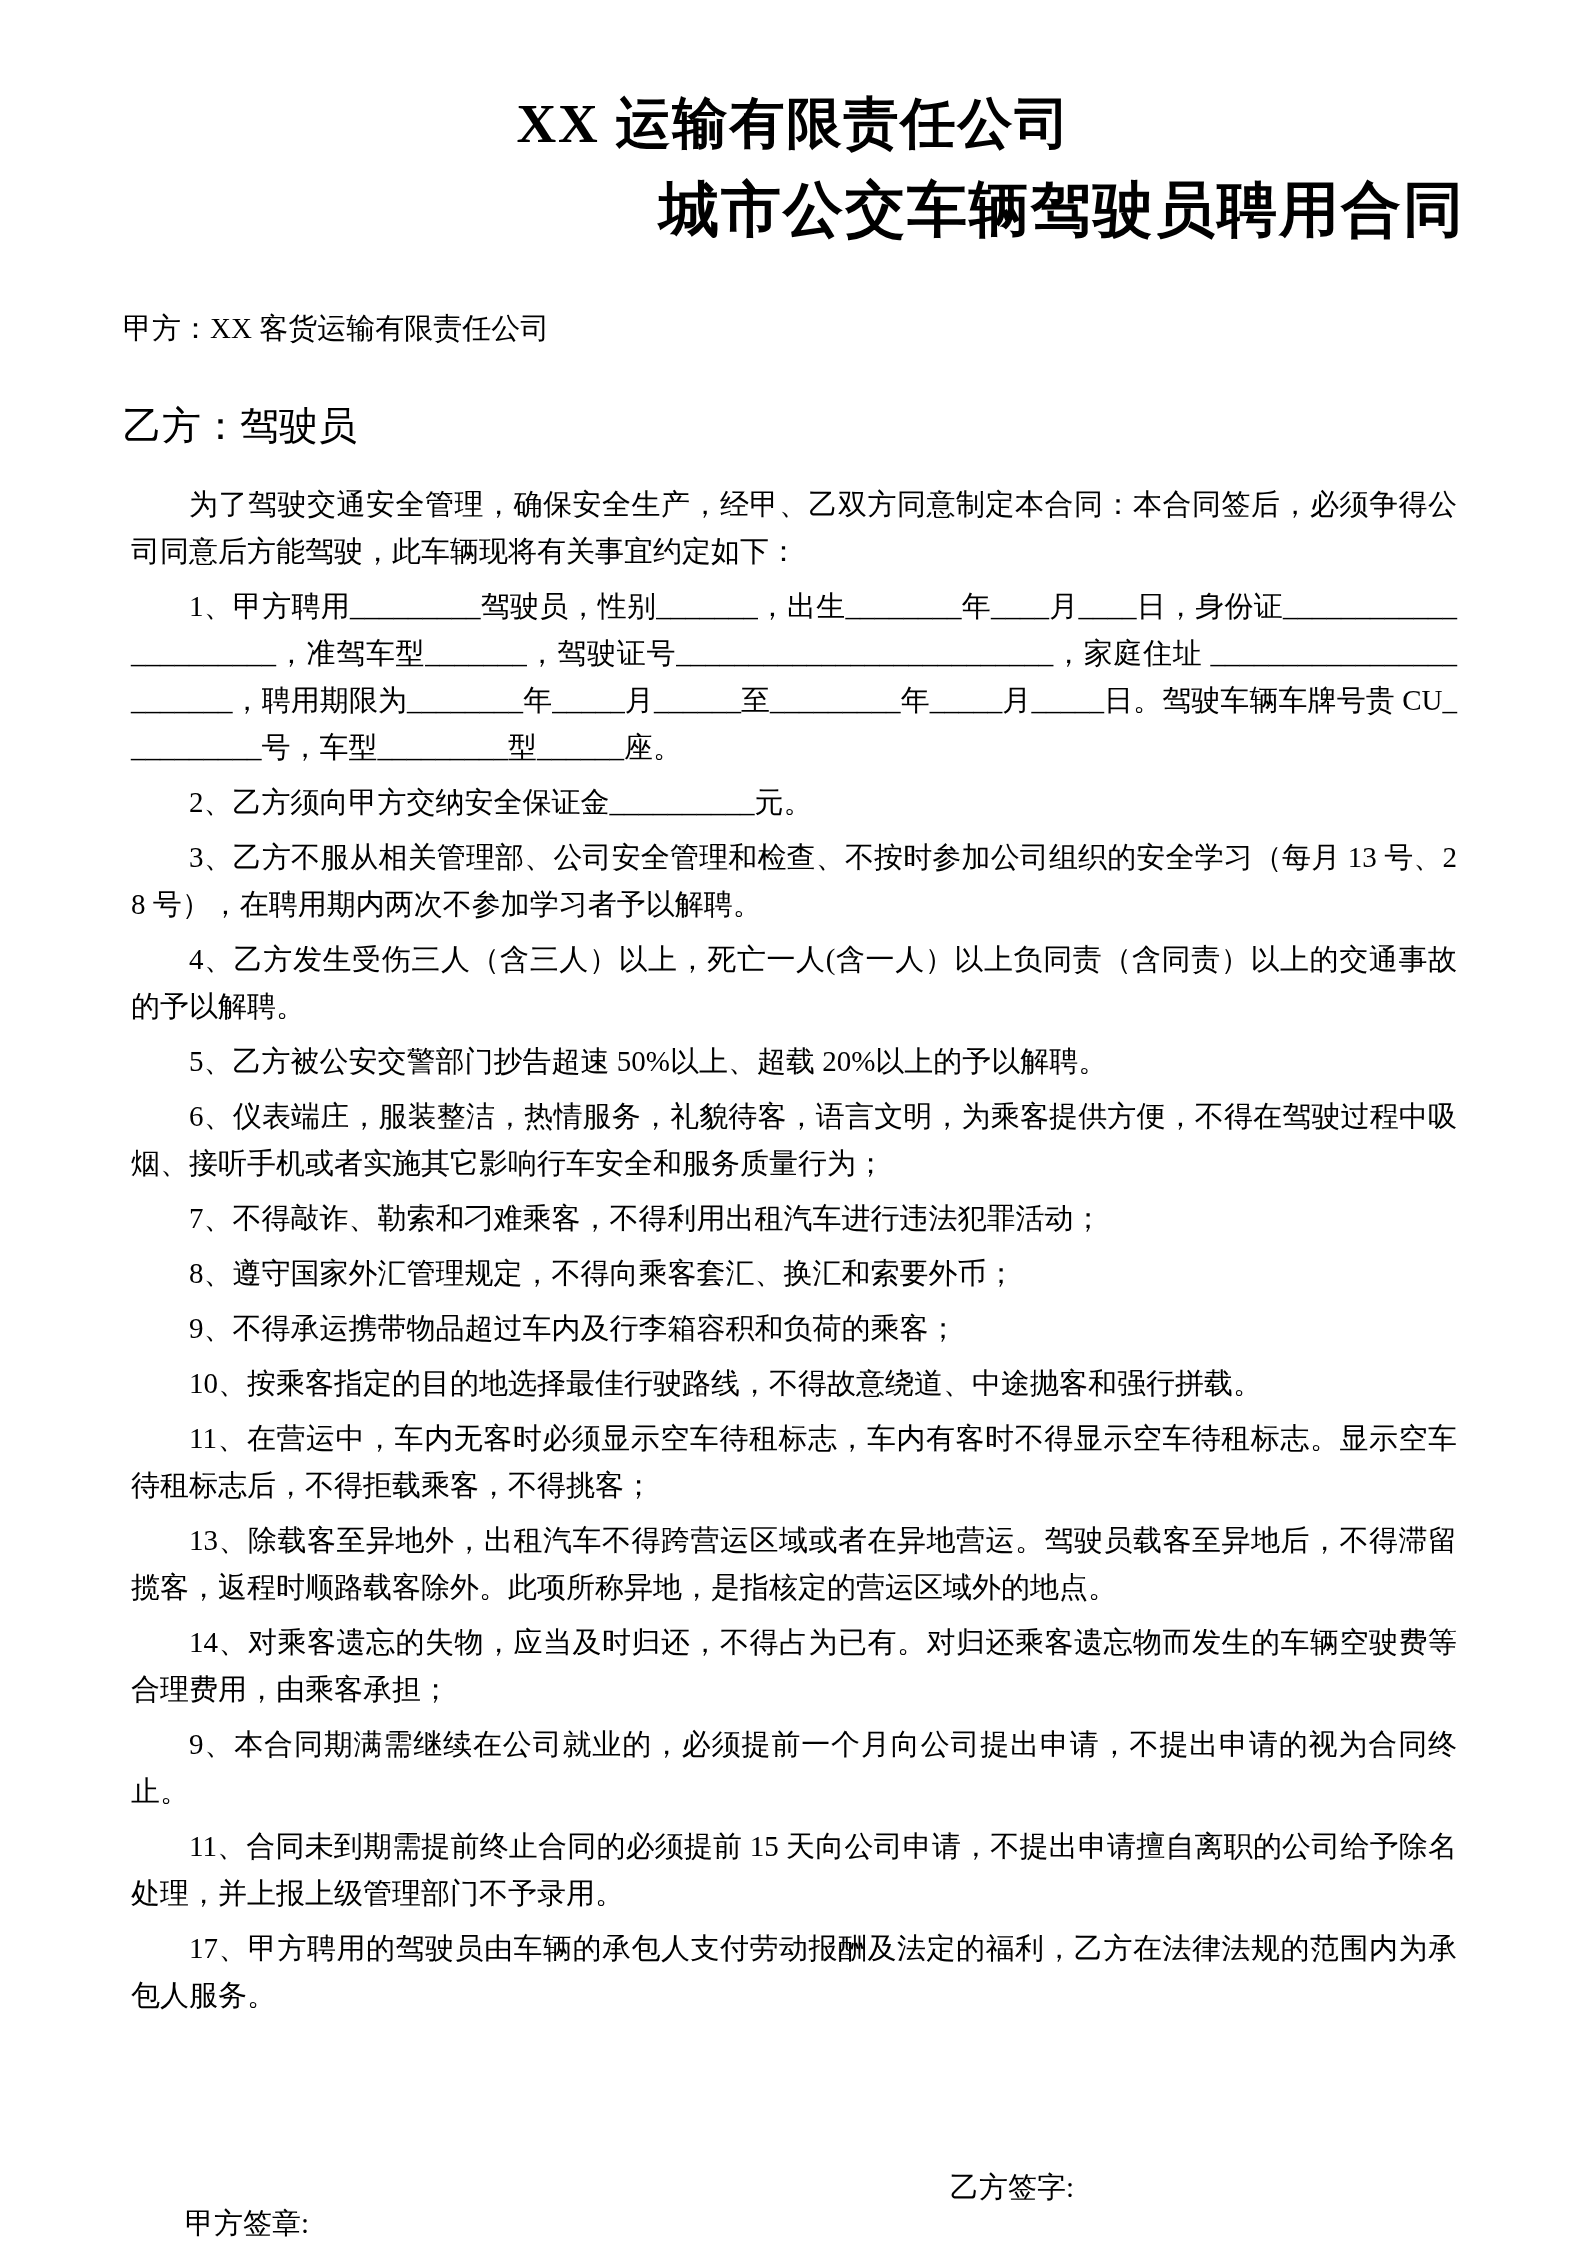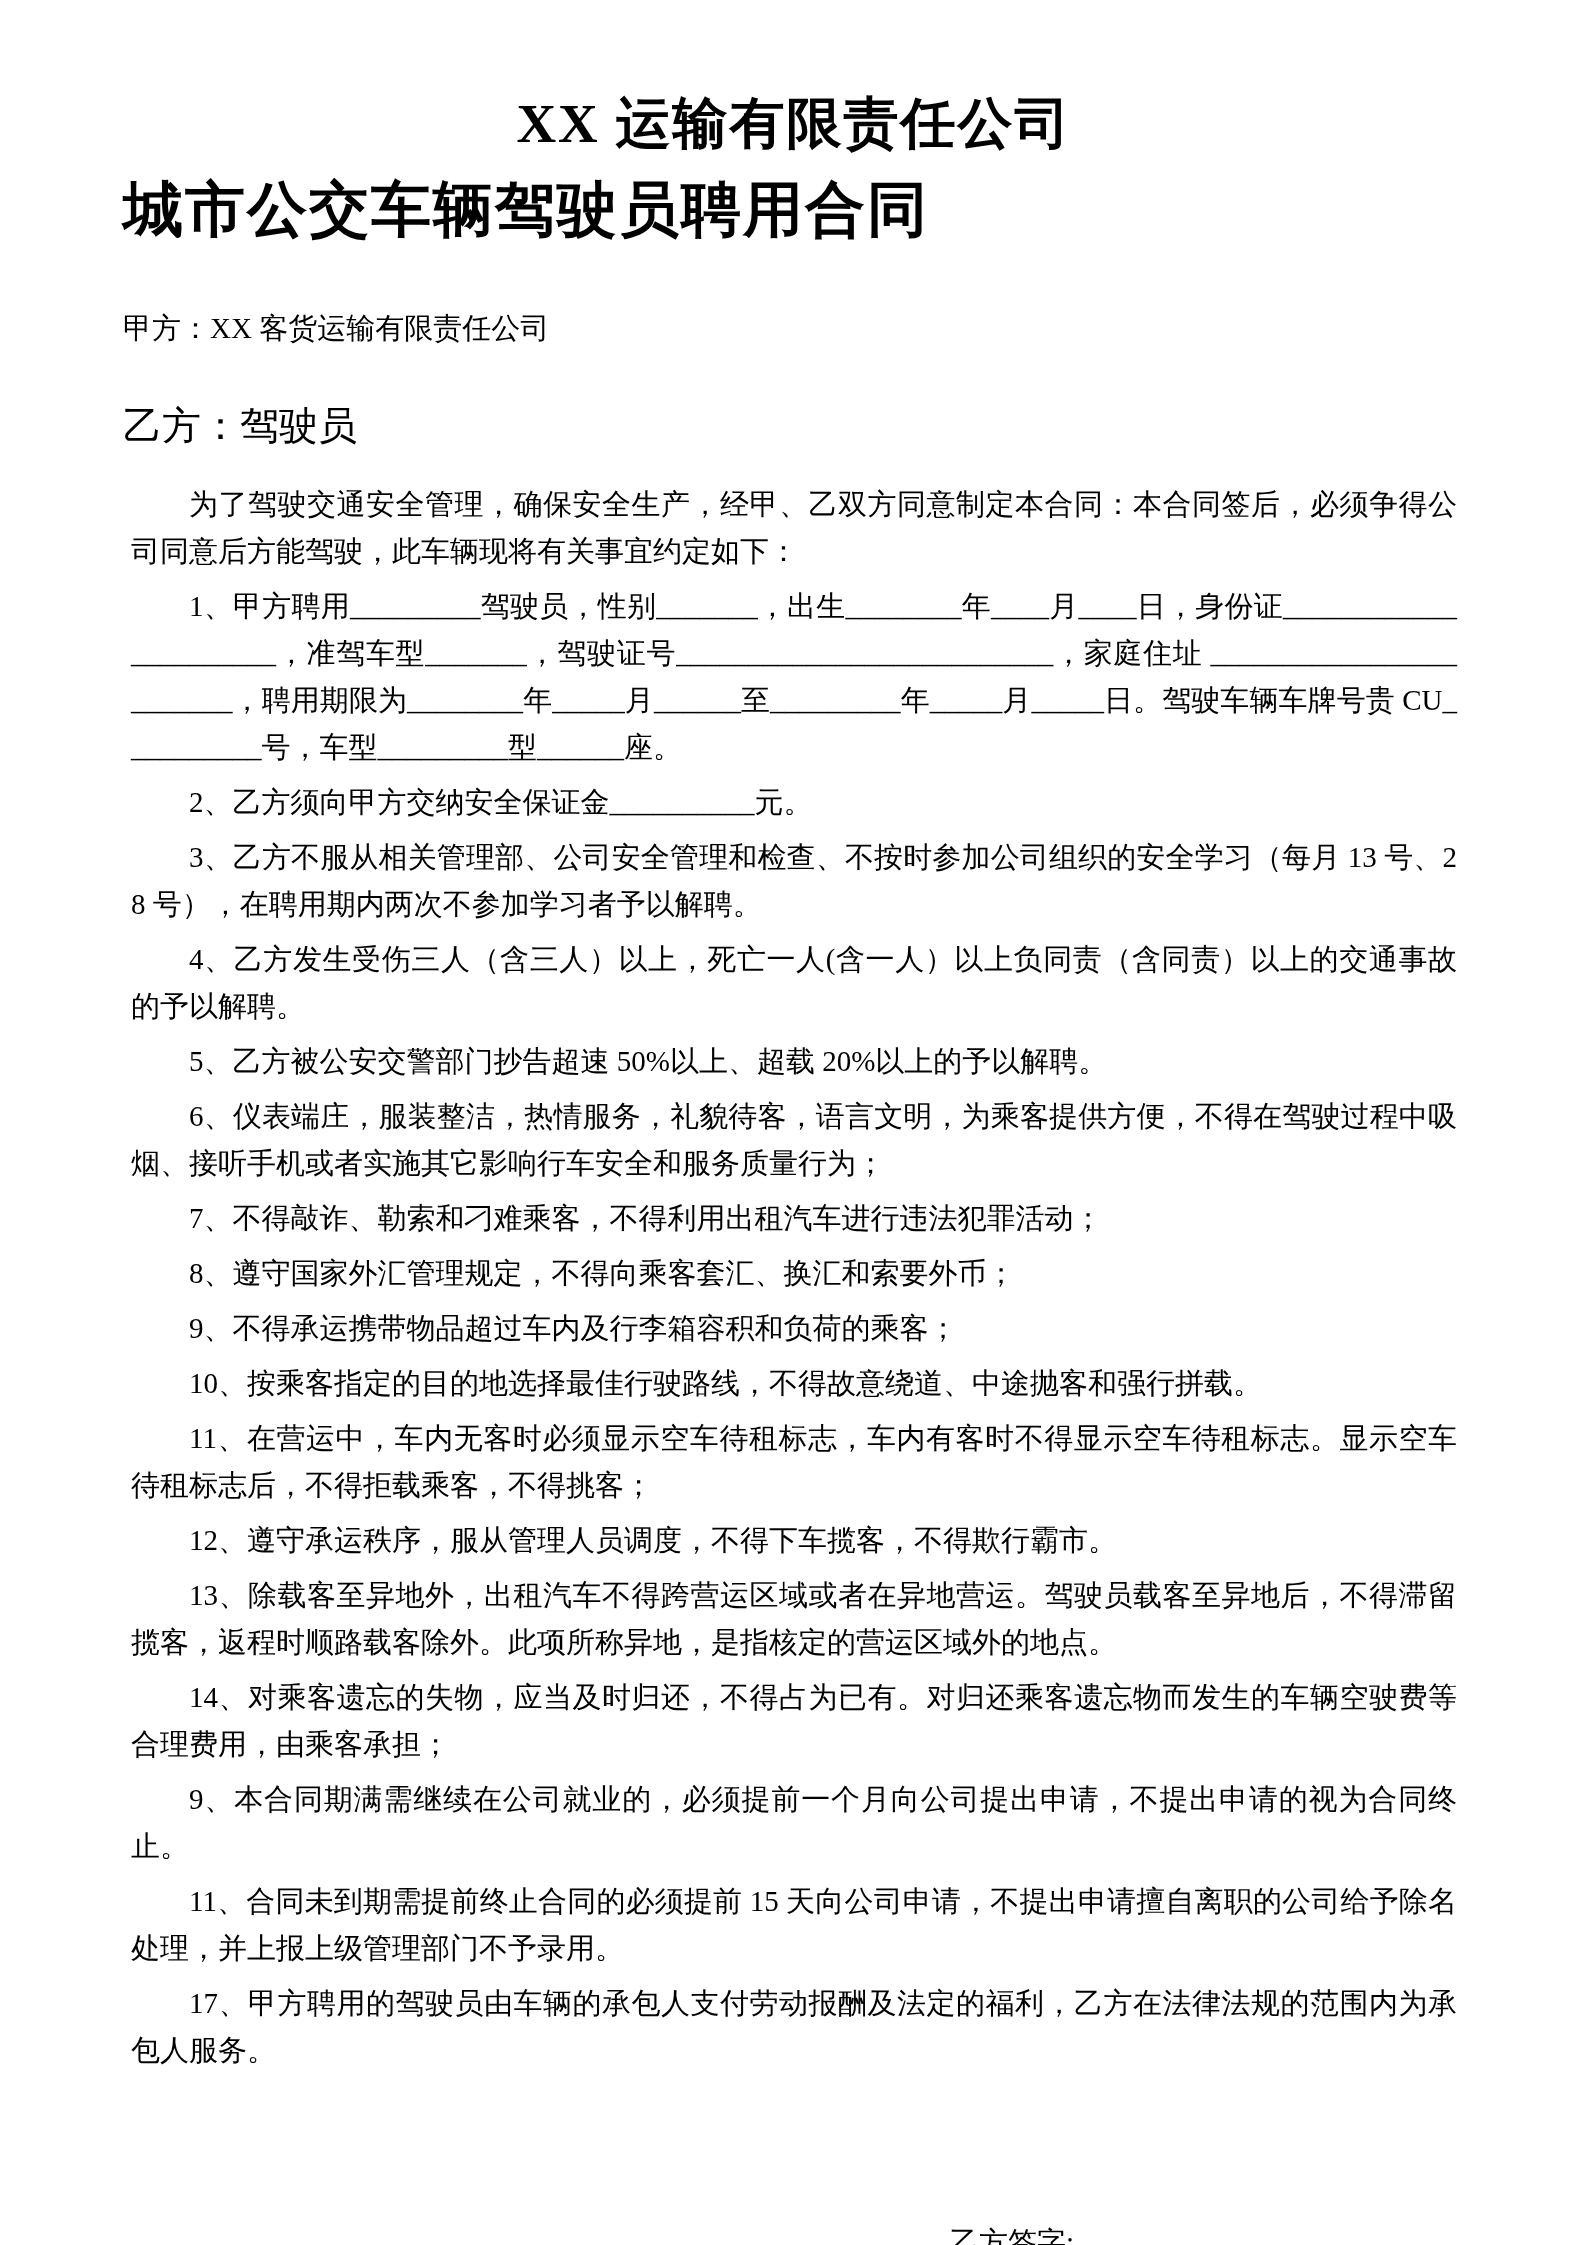--- a/index.html
+++ b/index.html
@@ -21,21 +21,21 @@
   .doc-title-1 {
     margin: 16px;
     text-align: center;
     font-size: 55px;
     line-height: 66px;
     font-weight: bold;
     letter-spacing: 2px;
   }
   .doc-title-2 {
     margin: 6px 0 18px 0;
-    text-align: left;
+    text-align: right;
     font-size: 60px;
     line-height: 74px;
     font-weight: bold;
     letter-spacing: 2px;
   }
   .party-a {
     margin: 58px 0 0 0;
     font-size: 29px;
     line-height: 47px;
   }
@@ -101,21 +101,20 @@
     <p class="para">2、乙方须向甲方交纳安全保证金__________元。</p>
     <p class="para">3、乙方不服从相关管理部、公司安全管理和检查、不按时参加公司组织的安全学习（每月 13 号、28 号），在聘用期内两次不参加学习者予以解聘。</p>
     <p class="para">4、乙方发生受伤三人（含三人）以上，死亡一人(含一人）以上负同责（含同责）以上的交通事故的予以解聘。</p>
     <p class="para">5、乙方被公安交警部门抄告超速 50%以上、超载 20%以上的予以解聘。</p>
     <p class="para">6、仪表端庄，服装整洁，热情服务，礼貌待客，语言文明，为乘客提供方便，不得在驾驶过程中吸烟、接听手机或者实施其它影响行车安全和服务质量行为；</p>
     <p class="para">7、不得敲诈、勒索和刁难乘客，不得利用出租汽车进行违法犯罪活动；</p>
     <p class="para">8、遵守国家外汇管理规定，不得向乘客套汇、换汇和索要外币；</p>
     <p class="para">9、不得承运携带物品超过车内及行李箱容积和负荷的乘客；</p>
     <p class="para">10、按乘客指定的目的地选择最佳行驶路线，不得故意绕道、中途抛客和强行拼载。</p>
     <p class="para">11、在营运中，车内无客时必须显示空车待租标志，车内有客时不得显示空车待租标志。显示空车待租标志后，不得拒载乘客，不得挑客；</p>
-    <p class="para">12、遵守承运秩序，服从管理人员调度，不得下车揽客，不得欺行霸市。</p>
     <p class="para">13、除载客至异地外，出租汽车不得跨营运区域或者在异地营运。驾驶员载客至异地后，不得滞留揽客，返程时顺路载客除外。此项所称异地，是指核定的营运区域外的地点。</p>
     <p class="para">14、对乘客遗忘的失物，应当及时归还，不得占为已有。对归还乘客遗忘物而发生的车辆空驶费等合理费用，由乘客承担；</p>
     <p class="para">9、本合同期满需继续在公司就业的，必须提前一个月向公司提出申请，不提出申请的视为合同终止。</p>
     <p class="para">11、合同未到期需提前终止合同的必须提前 15 天向公司申请，不提出申请擅自离职的公司给予除名处理，并上报上级管理部门不予录用。</p>
     <p class="para">17、甲方聘用的驾驶员由车辆的承包人支付劳动报酬及法定的福利，乙方在法律法规的范围内为承包人服务。</p>
   </div>
 
   <div class="signature-row">
     <span class="sig-a">甲方签章:</span>
     <span class="sig-b">乙方签字:</span>

